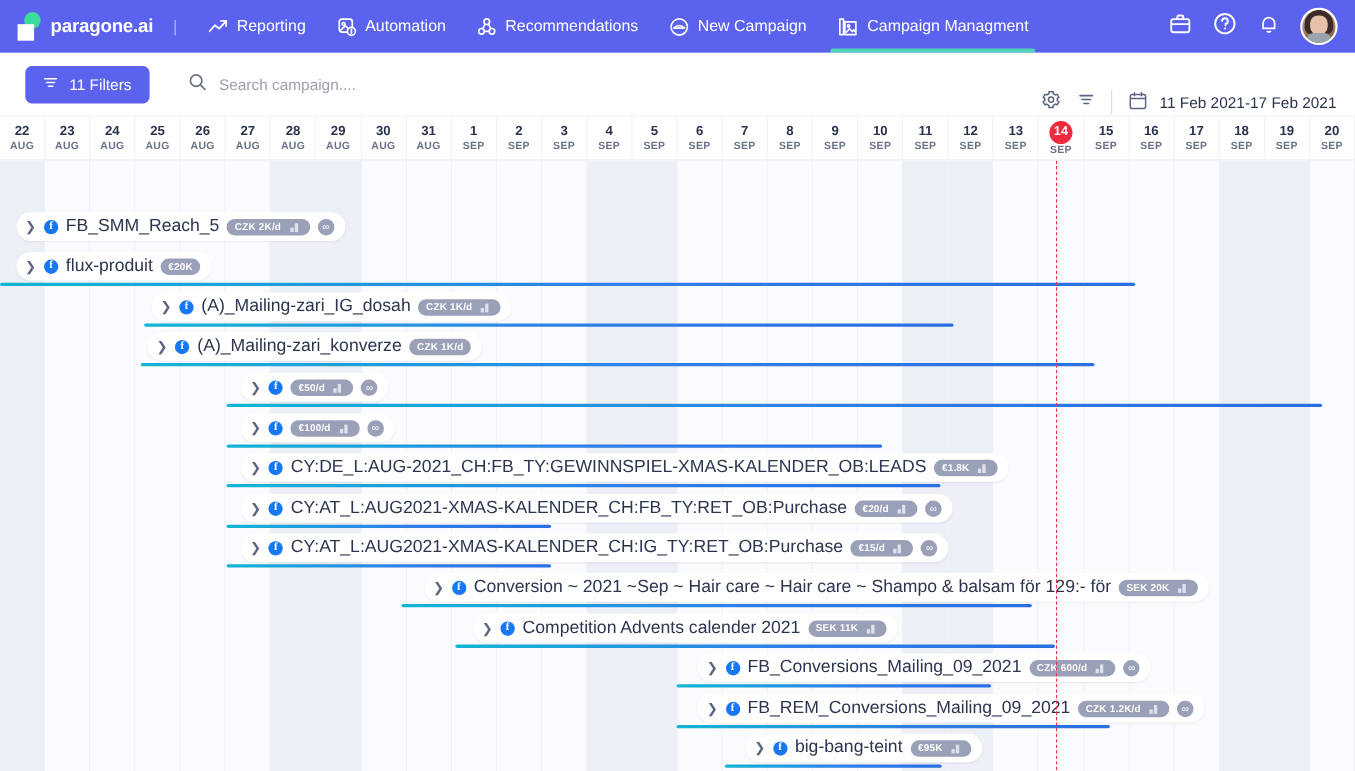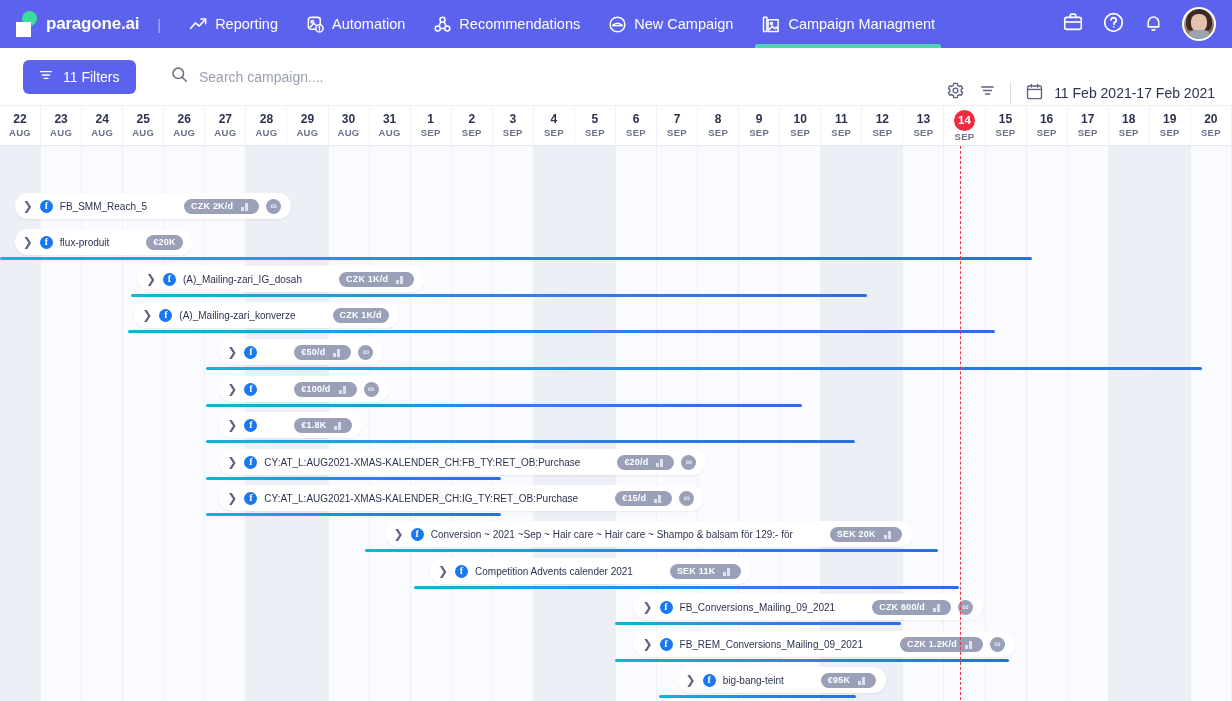--- a/index.html
+++ b/index.html
@@ -159,28 +159,27 @@
     box-shadow: 0 1px 2px rgba(40,50,90,.08);
   }
   .chev { color:#5b6480; font-size: 12px; line-height:1; }
   .fb {
     width: 13px; height: 13px; border-radius: 50%;
     background:#1877f2; color:#fff; font-size: 10px;
     font-weight: bold; display:flex; align-items:center;
     justify-content:center; font-family:"Liberation Serif", serif;
     line-height: 1; flex: 0 0 auto;
   }
-  .chip-label { font-size: 10px; color:#2d3450; }
+  .chip-label { font-size: 16px; color:#2d3450; }
   .pill {
     display:flex; align-items:center; gap: 5px;
     background:#9aa0b8; color:#ffffff;
     font-size: 9px; font-weight: bold;
     border-radius: 9px; padding: 2px 7px; height: 15px;
     letter-spacing: .2px;
-    margin-left: 30px;
   }
   .pill .spark {
     display:inline-block; width: 14px; height: 9px;
     background:
       linear-gradient(to top,#dfe2ee 0,#dfe2ee 100%) left 3px bottom/3px 4px no-repeat,
       linear-gradient(to top,#dfe2ee 0,#dfe2ee 100%) left 7px bottom/3px 8px no-repeat;
   }
   .inf {
     width: 15px; height: 15px; border-radius: 50%;
     background:#9aa0b8; color:#fff; font-size: 9px;
@@ -579,20 +578,21 @@
           <span class="inf">∞</span>
         </div>
       </div>
       <div class="grow" style="top: 266px;">
         <div class="bar" style="left: 16.7%; right: 30.6%;">
           <div class="track"></div>
         </div>
         <div class="chip" style="left: 17.8%;">
           <span class="chev">❯</span>
           <span class="fb">f</span>
+          <span class="chip-label">CY:DE_L:AUG-2021_CH:FB_TY:GEWINNSPIEL-XMAS-KALENDER_OB:LEADS</span>
           <span class="pill">
             <span>€1.8K</span>
             <span class="spark"></span>
           </span>
         </div>
       </div>
       <div class="grow" style="top: 303px;">
         <div class="bar" style="left: 16.7%; right: 59.3%;">
           <div class="track"></div>
         </div>

